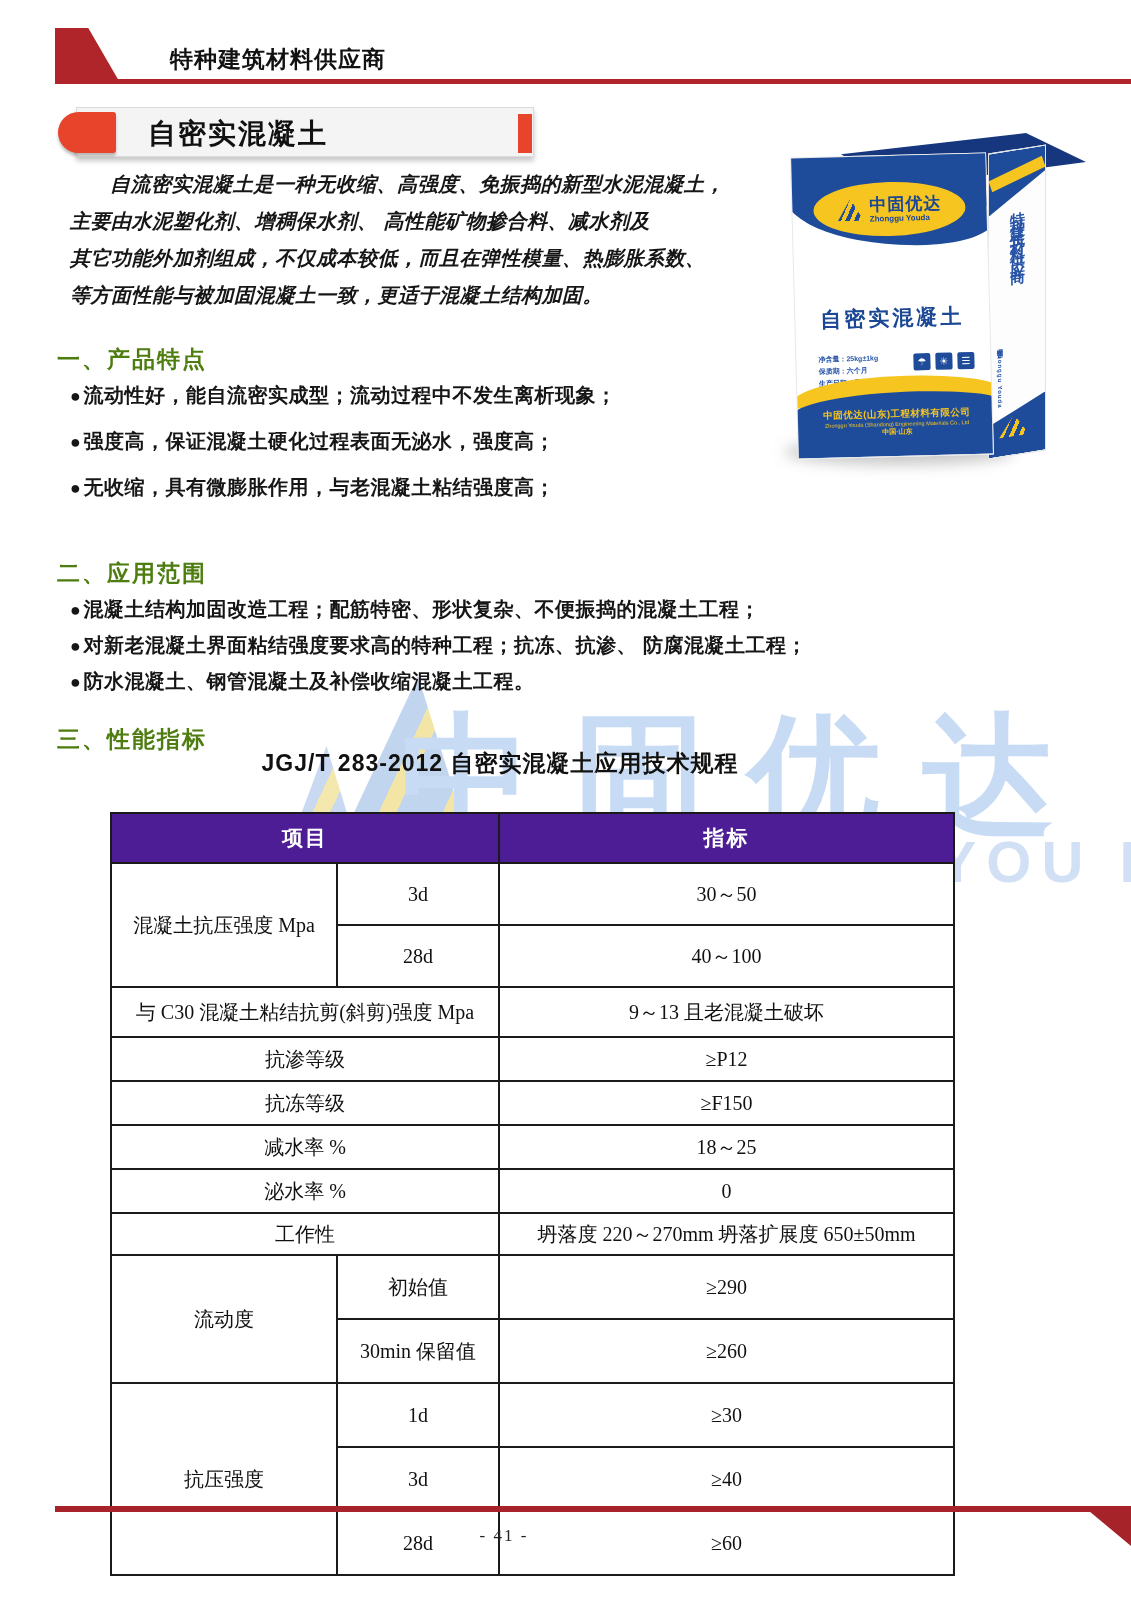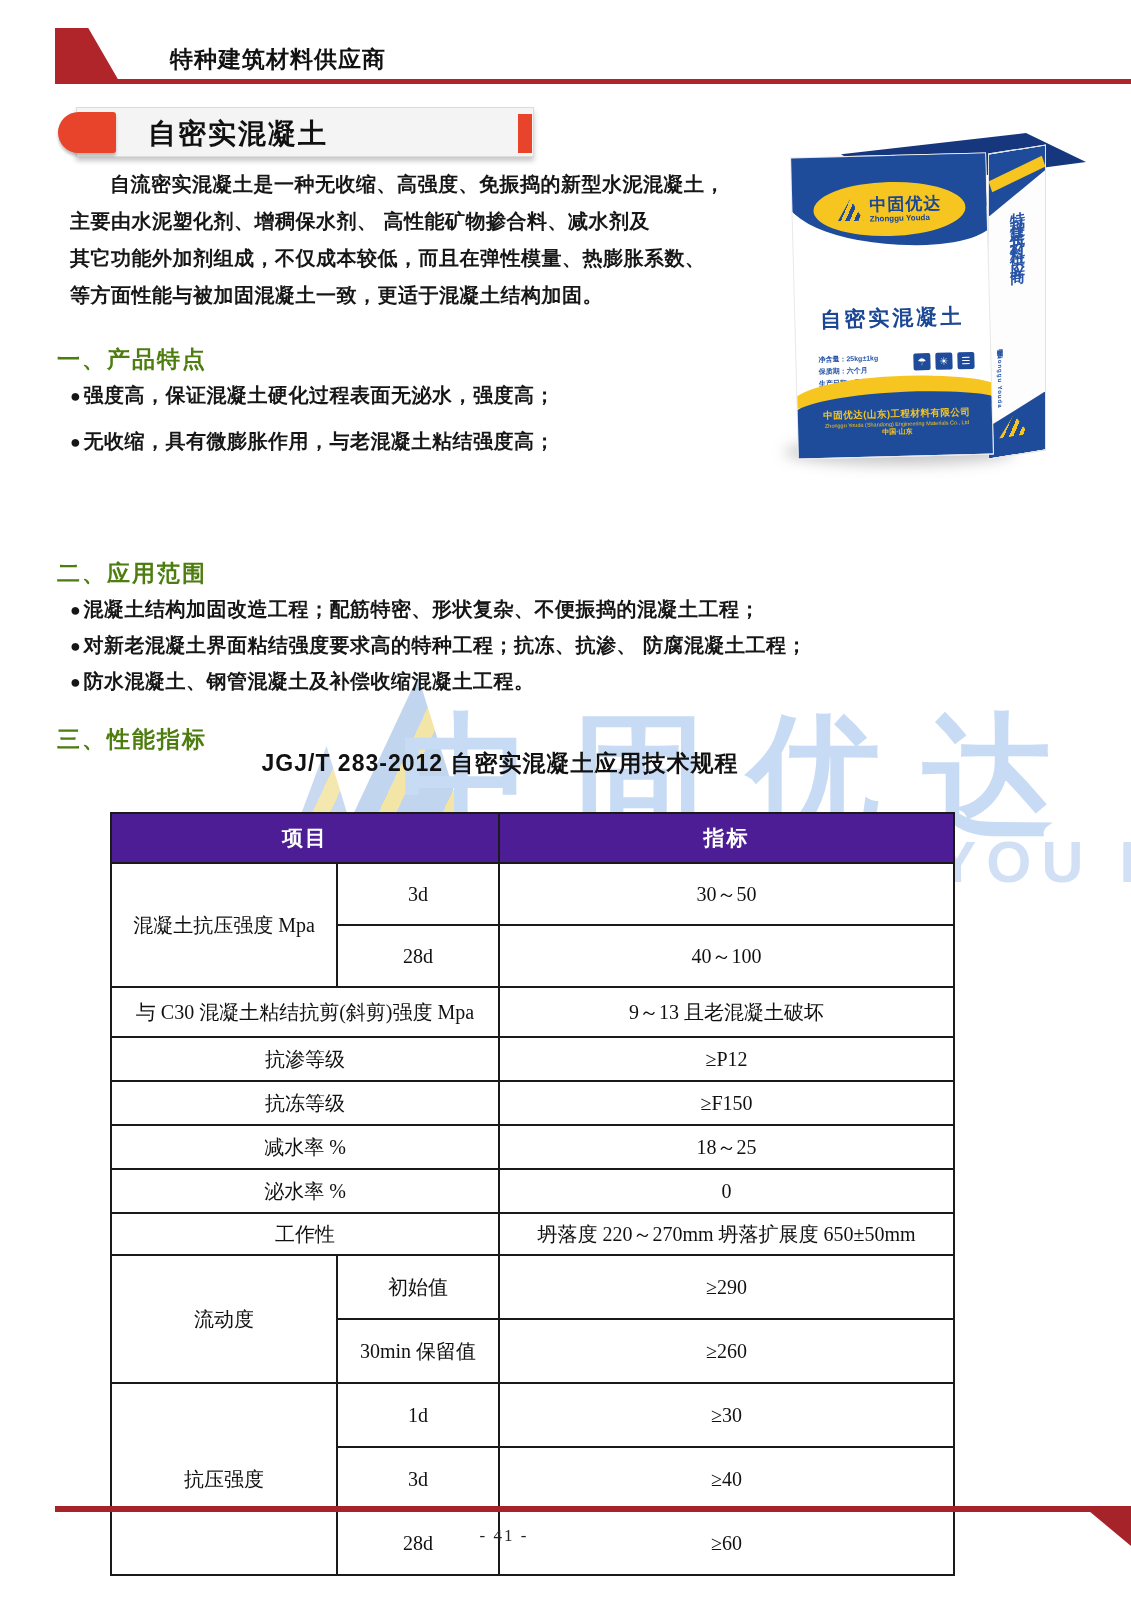--- a/index.html
+++ b/index.html
@@ -15,21 +15,21 @@
 
   
   .banner { position:absolute; left:76px; top:107px; width:458px; height:50px;
     background:#f4f4f4; border:1px solid #dcdcdc; box-shadow:0 4px 5px rgba(0,0,0,.22); }
   .banner-red-left { position:absolute; left:58px; top:112px; width:58px; height:41px;
     background:#e8432b; border-radius:21px 3px 3px 21px; box-shadow:0 3px 3px rgba(0,0,0,.25); }
   .banner-red-right { position:absolute; left:518px; top:114px; width:14px; height:39px; background:#e8432b; }
   .banner-title { position:absolute; left:148px; top:115px; font-size:28px; font-weight:700; color:#111; letter-spacing:2px; }
 
   
-  .intro { position:absolute; left:70px; top:166px; width:720px; font-size:20px; font-weight:600; line-height:37px; color:#161616; }
+  .intro { position:absolute; left:70px; top:166px; width:720px; font-size:20px; font-weight:600; line-height:37px; color:#161616;font-style:italic; }
   .intro .ln { letter-spacing:0.5px; }
   .intro .ln.first { text-indent:2em; }
 
   
   .sec-heading { position:absolute; font-size:23px; font-weight:700; color:#4d7c0f; letter-spacing:2px; }
   .bullets { position:absolute; left:70px; list-style:none; font-size:20px; font-weight:600; color:#161616; }
   .bullets li { letter-spacing:0.5px; }
   .bullets.wide li { margin-bottom:19px; }
   .bullets.tight li { margin-bottom:9px; }
   .bullets .mk { font-size:18px; margin-right:2px; }
@@ -213,20 +213,21 @@
 
     <div class="intro">
       <div class="ln first">自流密实混凝土是一种无收缩、高强度、免振捣的新型水泥混凝土，</div>
       <div class="ln">主要由水泥塑化剂、增稠保水剂、 高性能矿物掺合料、减水剂及</div>
       <div class="ln">其它功能外加剂组成，不仅成本较低，而且在弹性模量、热膨胀系数、</div>
       <div class="ln">等方面性能与被加固混凝土一致，更适于混凝土结构加固。</div>
     </div>
 
     <div class="sec-heading" style="left:57px; top:344px;">一、产品特点</div>
     <ul class="bullets wide" style="top:382px;">
+      <li><span class="mk">●</span><span>流动性好，能自流密实成型；流动过程中不发生离析现象；</span></li>
       <li><span class="mk">●</span><span>强度高，保证混凝土硬化过程表面无泌水，强度高；</span></li>
       <li><span class="mk">●</span><span>无收缩，具有微膨胀作用，与老混凝土粘结强度高；</span></li>
     </ul>
 
     <div class="sec-heading" style="left:57px; top:558px;">二、应用范围</div>
     <ul class="bullets tight" style="top:596px;">
       <li><span class="mk">●</span><span>混凝土结构加固改造工程；配筋特密、形状复杂、不便振捣的混凝土工程；</span></li>
       <li><span class="mk">●</span><span>对新老混凝土界面粘结强度要求高的特种工程；抗冻、抗渗、 防腐混凝土工程；</span></li>
       <li><span class="mk">●</span><span>防水混凝土、钢管混凝土及补偿收缩混凝土工程。</span></li>
     </ul>

